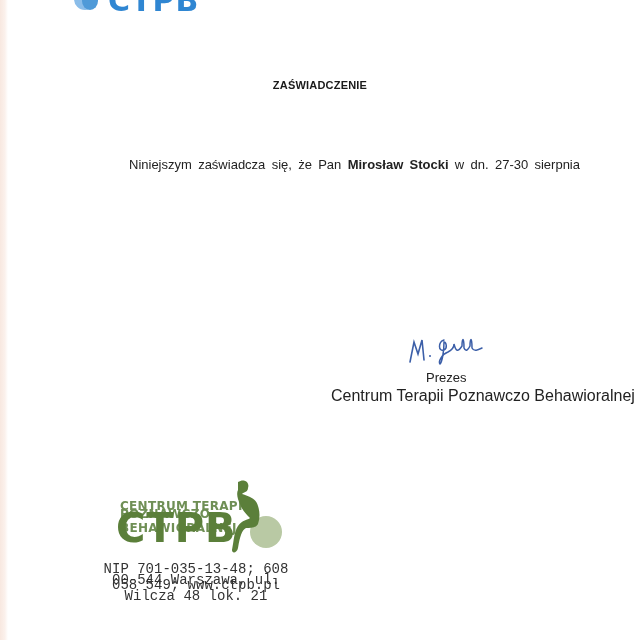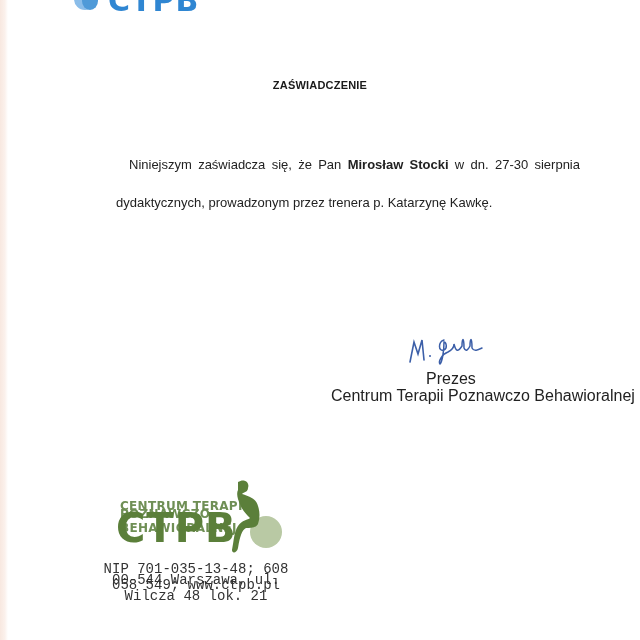--- a/index.html
+++ b/index.html
@@ -39,21 +39,21 @@
     font-size:13px; line-height:37.5px; text-align:justify; color:#222;
   }
   .para .line { display:block; text-align:justify; text-align-last:justify; white-space:nowrap; }
   .para .line.first { padding-left:13px; }
   .para .line.last { text-align-last:left; }
   .para b { font-weight:bold; }
   .sig {
     position:absolute; left:404px; top:328px; width:90px; height:40px;
   }
   .sig-title {
-    position:absolute; left:426px; top:370px; font-size:16px; color:#222;
+    position:absolute; left:426px; top:370px; font-size:13px; color:#222;
   }
   .sig-org {
     position:absolute; left:331px; top:387px; font-size:16px; color:#222;
   }
   .logo2 { position:absolute; left:116px; top:478px; width:175px; height:80px; }
   .logo2 .small {
     position:absolute; left:4px; font-size:12px; font-weight:bold; color:#6f8f55; letter-spacing:0.3px;
     font-family:"DejaVu Sans", sans-serif;
   }
   .logo2 .big {
@@ -80,21 +80,20 @@
     <div class="c1"></div>
       <div class="c2"></div>
   </div>
   <div class="text">CTPB</div>
 </div>
 
 <div class="title">ZAŚWIADCZENIE</div>
 
 <div class="para">
   <span class="line first"><span>Niniejszym zaświadcza się, że Pan </span><b>Mirosław Stocki</b><span> w dn. 27-30 sierpnia</span></span>
-  <span class="line last">dydaktycznych, prowadzonym przez trenera p. Katarzynę Kawkę.</span>
 </div>
 
 <svg class="sig" viewBox="0 0 90 40">
   <path d="M6 34 L10 14 L14 26 L18 12 L20 32" stroke="#3c5fa8" stroke-width="1.6" fill="none" stroke-linecap="round"></path>
   <circle cx="26" cy="28" r="1" fill="#3c5fa8"></circle>
   <path d="M40 12 C34 14 34 24 40 22 C44 20 42 14 40 14 C40 24 38 34 36 36 C34 34 38 26 44 24 C48 22 50 20 50 16 C52 24 54 24 58 18 C58 10 60 8 60 20 C62 24 64 22 66 18 C66 10 68 8 68 20 C70 24 74 22 78 20" stroke="#3c5fa8" stroke-width="1.5" fill="none" stroke-linecap="round"></path>
 </svg>
 <div class="sig-title">Prezes</div>
 <div class="sig-org">Centrum Terapii Poznawczo Behawioralnej</div>
 

